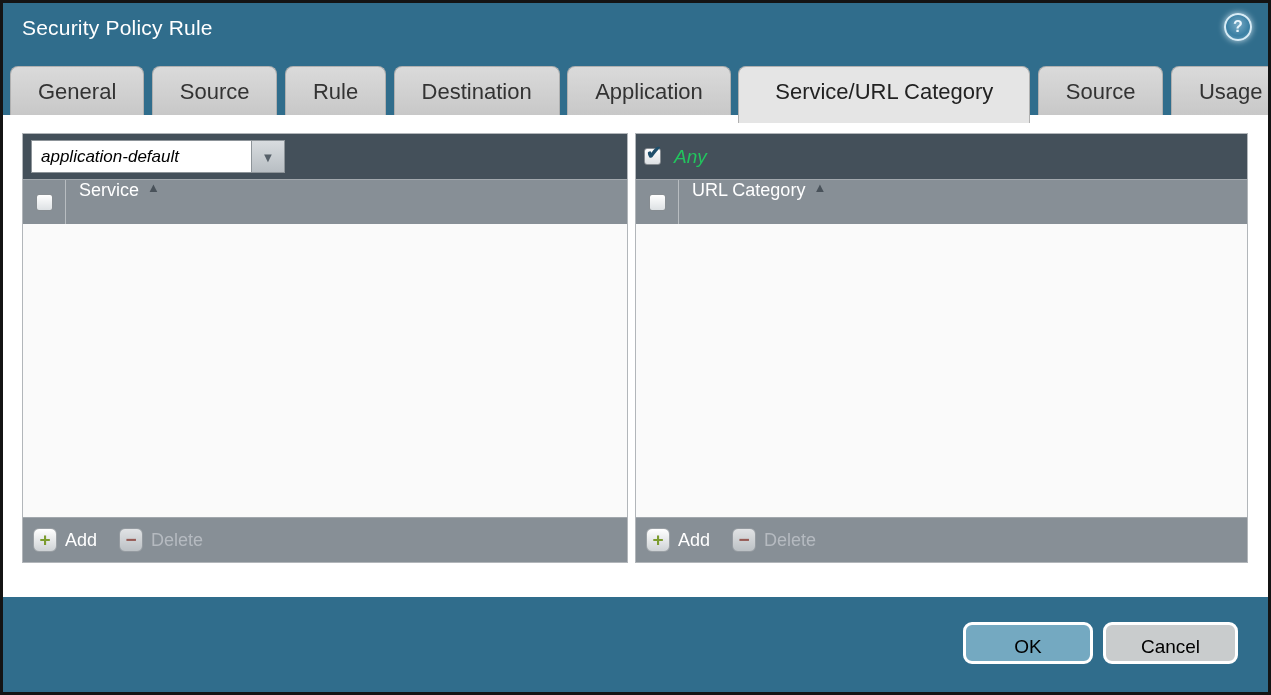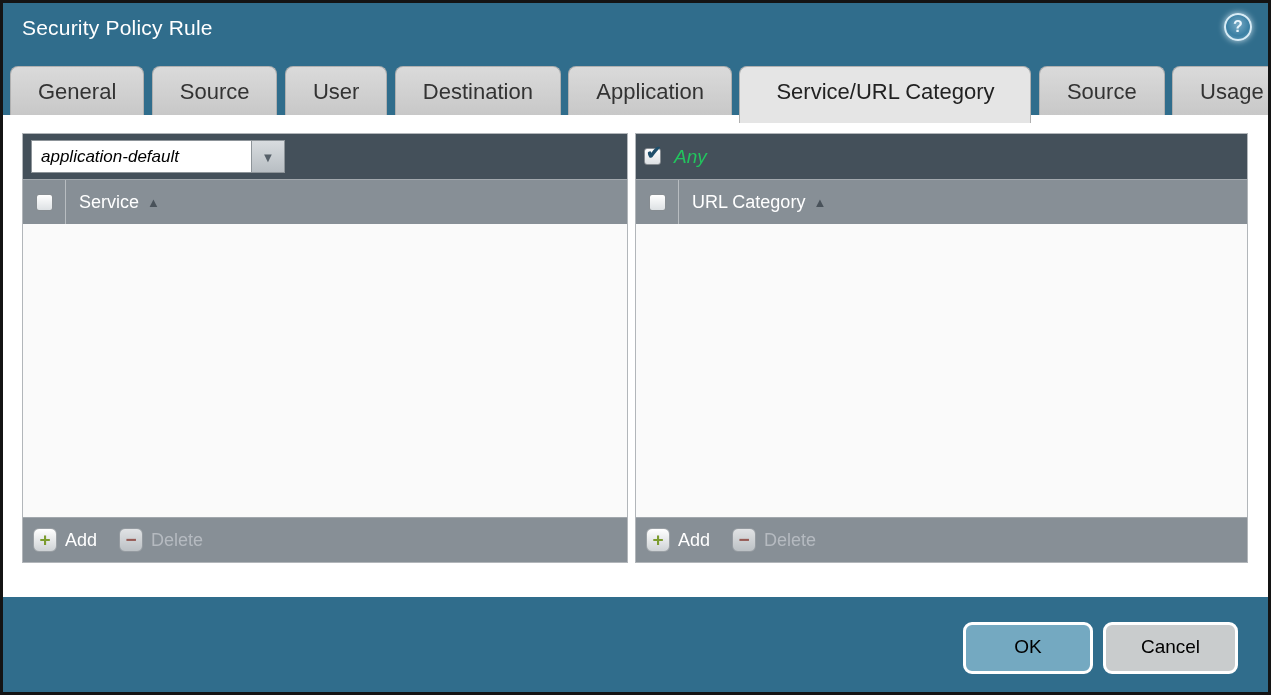--- a/index.html
+++ b/index.html
@@ -24,21 +24,21 @@
 
   
   .sheet { position:absolute; left:0; top:112px; width:1265px; height:482px; background:#ffffff; z-index:1; }
 
   
   .panel { position:absolute; top:18px; height:430px; border:1px solid #b2b6ba; display:flex; flex-direction:column; background:#fafafa; }
   .panel-left  { left:19px;  width:606px; }
   .panel-right { left:632px; width:613px; }
 
   .panel-darkhead { height:45px; background:#44505a; flex:0 0 45px; display:flex; align-items:center; padding:0 8px; }
-  .panel-colhead  { height:45px; background:#878f96; border-top:1px solid #a2a8ad; flex:0 0 45px; display:flex; align-items:center; }
+  .panel-colhead  { height:45px; background:#878f96; border-top:1px solid #a2a8ad; flex:0 0 45px; display:flex; align-items:flex-start; }
   .panel-body     { flex:1 1 auto; background:#fafafa; }
   .panel-foot     { height:45px; background:#878f96; border-top:1px solid #a2a8ad; flex:0 0 45px; display:flex; align-items:center; padding:0 10px; }
 
   
   .select-wrap { display:flex; height:33px;font-style:italic; }
   .select-box { width:220px; height:33px; background:#ffffff; border:1px solid #8d9499; border-right:none;
     color:#000; font-size:17px; padding:0 9px; line-height:31px; overflow:hidden; }
   .select-arrow { width:34px; height:33px; background:linear-gradient(#d8dcdf,#b8bec3); border:1px solid #8d9499;
     color:#566069; font-size:13px; text-align:center; line-height:33px; cursor:pointer; }
 
@@ -59,37 +59,37 @@
   .foot-btn { display:flex; align-items:center; margin-right:22px; cursor:pointer; }
   .mini-icon { width:24px; height:24px; border-radius:6px; border:1px solid #9aa0a5;
     background:linear-gradient(#ffffff,#ced2d5); text-align:center; line-height:22px; font-weight:bold; font-size:19px; }
   .mini-icon.add { color:#7c9c2f; }
   .mini-icon.del { color:#9c4a40; opacity:.75; }
   .foot-label { color:#ffffff; font-size:18px; margin-left:8px; }
   .foot-btn.disabled { cursor:default; }
   .foot-btn.disabled .foot-label { color:#b5bac0; }
 
   
-  .dlg-btn { position:absolute; height:52px; border-radius:9px; border:3px solid #ffffff;
+  .dlg-btn { position:absolute; height:42px; border-radius:9px; border:3px solid #ffffff;
     font-size:19px; color:#000; text-align:center; line-height:44px; cursor:pointer; }
   .btn-ok { left:960px; top:619px; width:130px; background:#74a9c1; }
   .btn-cancel { left:1100px; top:619px; width:135px; background:#c9cccd; }
 </style>
 </head>
 <body>
 
 <div class="window">
 
   <div class="title">Security Policy Rule</div>
   <div class="help-btn">?</div>
 
   <div class="tabs">
     <span class="tab">General</span>
     <span class="tab">Source</span>
-    <span class="tab">User</span>
+    <span class="tab">Rule</span>
     <span class="tab">Destination</span>
     <span class="tab">Application</span>
     <span class="tab active">Service/URL Category</span>
     <span class="tab">Source</span>
     <span class="tab">Usage</span>
   </div>
 
   <div class="sheet">
 
     <div class="panel panel-left">

